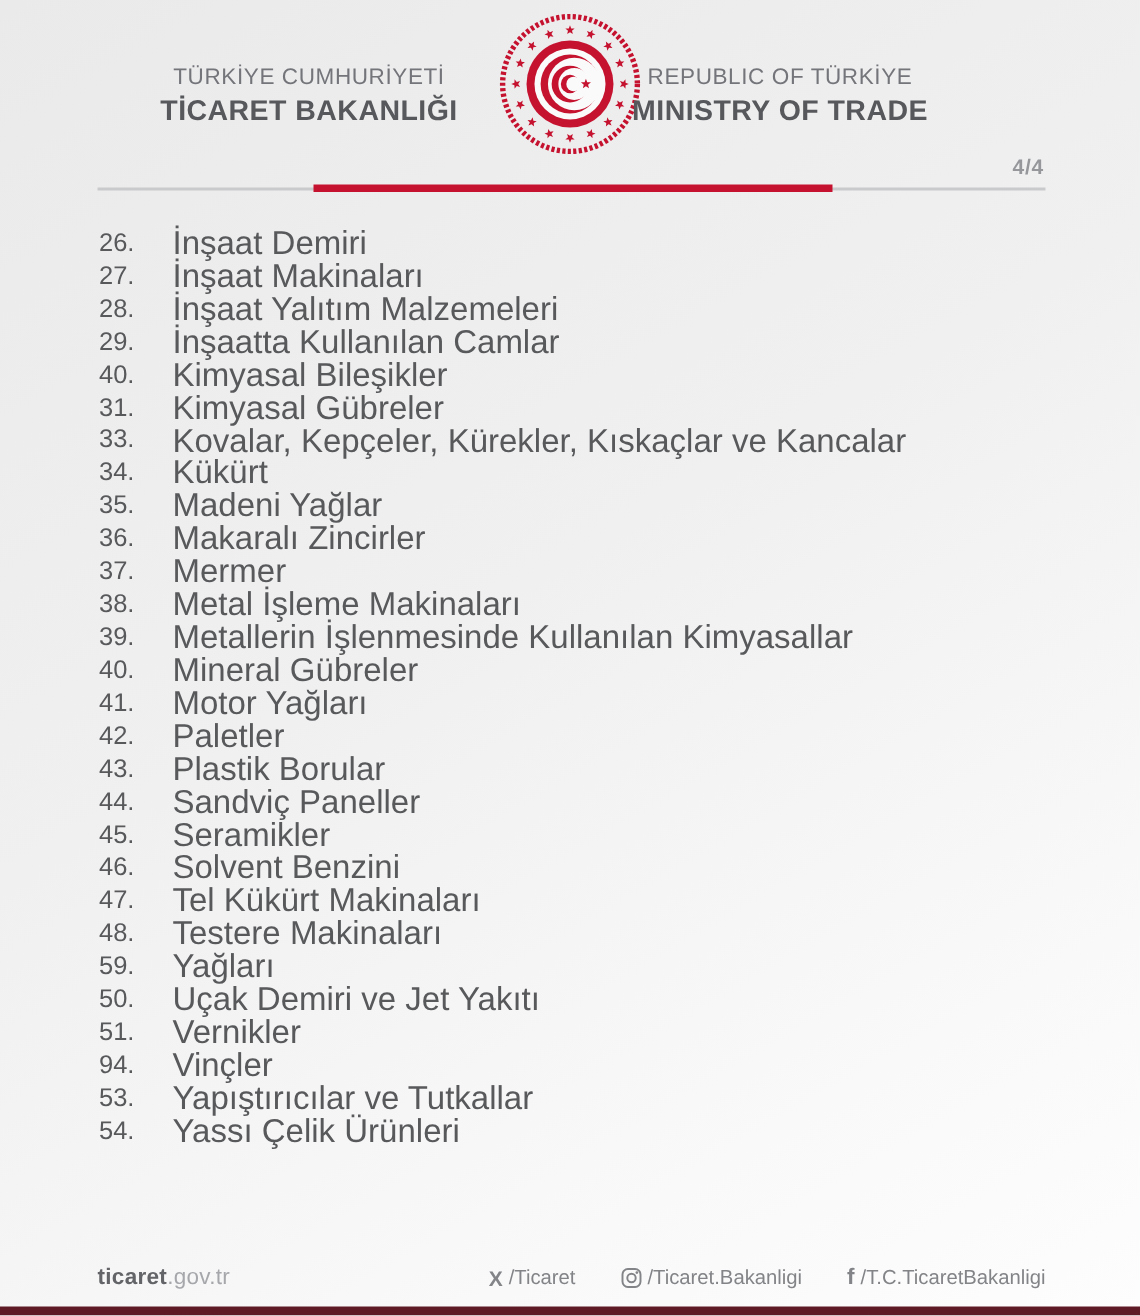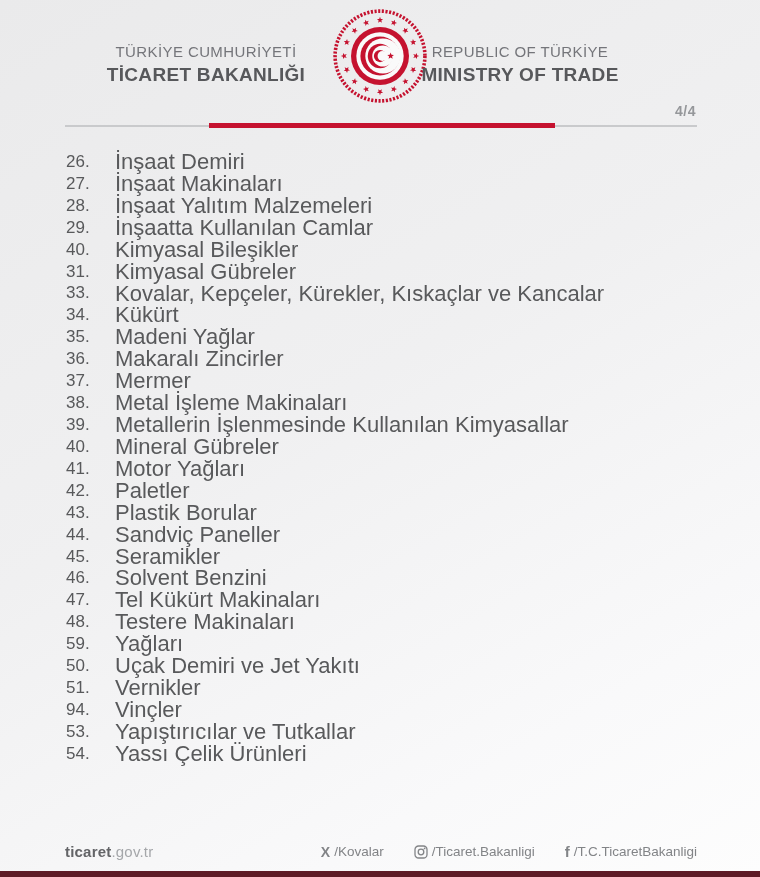--- a/index.html
+++ b/index.html
@@ -214,21 +214,21 @@
         <span class="list-num">54.</span>
         <span class="list-label">Yassı Çelik Ürünleri</span>
       </div>
     </div>
 
   <div class="footer">
     <div class="site"><b>ticaret</b><span>.gov.tr</span></div>
     <div class="social">
       <div class="social-item">
         <span class="x-glyph">X</span>
-        <span>/Kovalar</span>
+        <span>/Ticaret</span>
       </div>
       <div class="social-item">
         <svg class="ig-svg" width="14" height="14" viewBox="0 0 14 14">
           <rect x="1" y="1" width="12" height="12" rx="3.6" fill="none" stroke="#828487" stroke-width="1.3"></rect>
           <circle cx="7" cy="7" r="2.8" fill="none" stroke="#828487" stroke-width="1.3"></circle>
           <circle cx="10.6" cy="3.4" r="0.9" fill="#828487"></circle>
         </svg>
         <span>/Ticaret.Bakanligi</span>
       </div>
       <div class="social-item">

